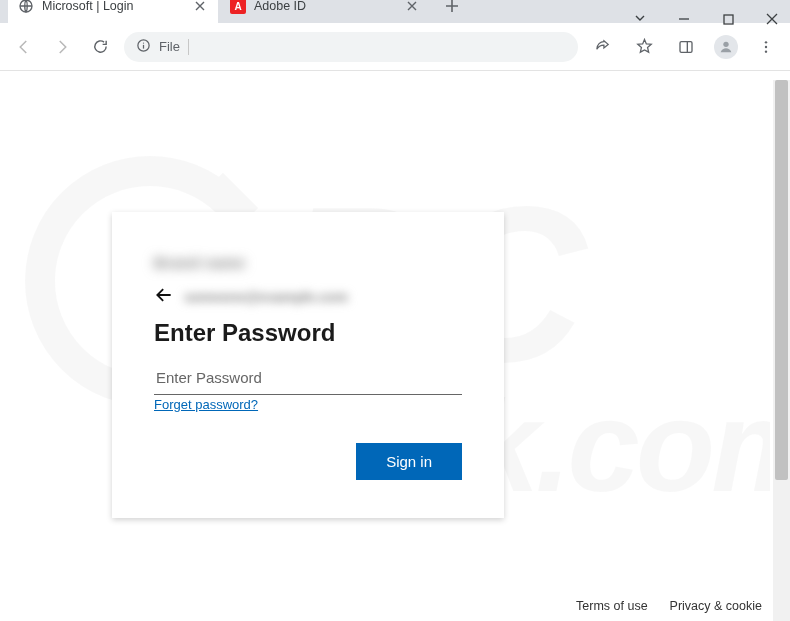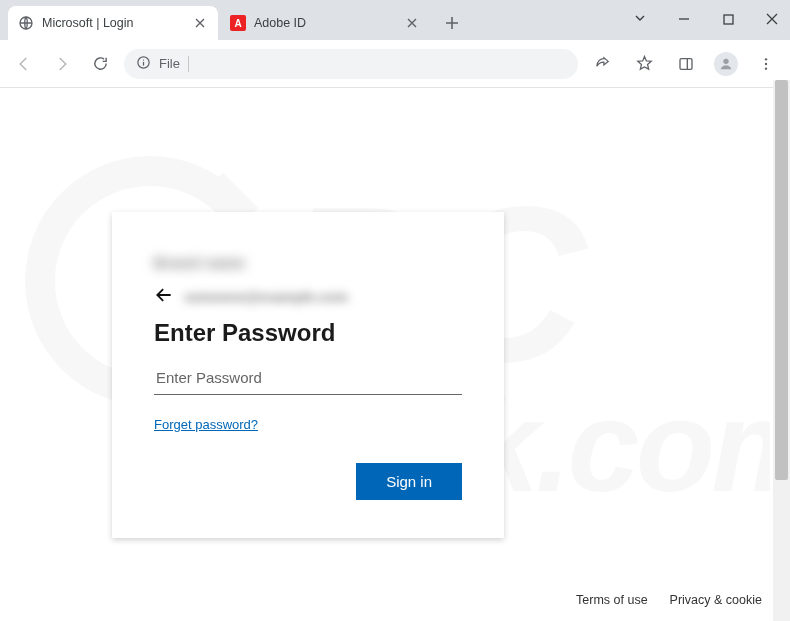--- a/index.html
+++ b/index.html
@@ -6,21 +6,21 @@
   body { font-family: "Segoe UI", Arial, sans-serif; background: #fff; width: 790px; height: 621px; overflow: hidden; position: relative; }
 
   
   .watermark {
     position: absolute; inset: 0; display: flex; align-items: center; justify-content: center;
     pointer-events: none; z-index: 0; opacity: .06;
   }
   .watermark svg { width: 750px; height: 400px; }
 
   
-  .tabstrip { height: 40px; background: #dee1e6; display: flex; align-items: flex-end; padding: 0 8px; position: relative; }
+  .tabstrip { height: 23px; background: #dee1e6; display: flex; align-items: flex-end; padding: 0 8px; position: relative; }
   .tab { height: 34px; background: #fff; border-radius: 8px 8px 0 0; display: flex; align-items: center; padding: 0 10px; margin-right: 2px; min-width: 210px; font-size: 12.5px; color: #3c4043; gap: 8px; }
   .tab.inactive { background: transparent; }
   .tab .favicon { width: 16px; height: 16px; display: inline-flex; align-items: center; justify-content: center; border-radius: 50%; }
   .tab .title { flex: 1; white-space: nowrap; overflow: hidden; text-overflow: ellipsis; }
   .tab .close { width: 16px; height: 16px; display: inline-flex; align-items: center; justify-content: center; color: #5f6368; font-size: 13px; }
   .newtab { width: 28px; height: 28px; display: flex; align-items: center; justify-content: center; color: #5f6368; font-size: 16px; margin-left: 6px; margin-bottom: 3px; }
   .wincontrols { position: absolute; right: 6px; top: 0; display: flex; gap: 20px; height: 40px; align-items: center; color: #3c4043; }
   .wincontrols span { width: 24px; text-align: center; }
 
   .toolbar { height: 48px; background: #fff; border-bottom: 1px solid #e3e3e3; display: flex; align-items: center; padding: 0 10px; gap: 10px; }
@@ -45,25 +45,25 @@
     padding: 42px 42px 38px 42px;
   }
   .blurrow { display: flex; align-items: center; gap: 10px; margin-top: 14px; margin-bottom: 8px; }
   .blurspot { filter: blur(5px); color: #888; font-weight: 600; font-size: 14px; }
   .blurtitle { filter: blur(6px); color: #777; font-weight: 600; font-size: 15px; letter-spacing: .5px; margin-bottom: 2px; }
   .backarrow svg { width: 20px; height: 20px; }
   h1.title { font-weight: 600; font-size: 24px; color: #1b1b1b; margin: 10px 0 14px 0; }
   .desc { font-size: 15px; color: #1b1b1b; line-height: 1.45; margin-bottom: 20px; }
   .pwfield { width: 100%; border: none; border-bottom: 1px solid #666; padding: 8px 2px 8px 2px; font-size: 15px; outline: none; background: transparent; color: #111; }
   .pwfield::placeholder { color: #666; }
-  .forgot { display: inline-block; margin-top: 22px; font-size: 13px; color: #0067b8; }
+  .forgot { display: inline-block; margin-top: 2px; font-size: 13px; color: #0067b8; }
   .actions { display: flex; justify-content: flex-end; margin-top: 30px; }
   .signin { background: #0067b8; color: #fff; border: none; padding: 10px 30px; font-size: 15px; cursor: pointer; }
 
-  .footer { position: absolute; right: 28px; bottom: 14px; font-size: 12.5px; color: #333; display: flex; gap: 22px; }
+  .footer { position: absolute; right: 28px; bottom: 8px; font-size: 12.5px; color: #333; display: flex; gap: 22px; }
   .footer a { color: #333; text-decoration: none; }
 
   
   .adobe-ico { width: 16px; height: 16px; background: #ed2224; color: #fff; font-size: 10px; font-weight: 700; display: flex; align-items: center; justify-content: center; border-radius: 2px; }
 </style>
 </head>
 <body>
 
 <div class="watermark">
   <svg viewBox="0 0 750 400">

